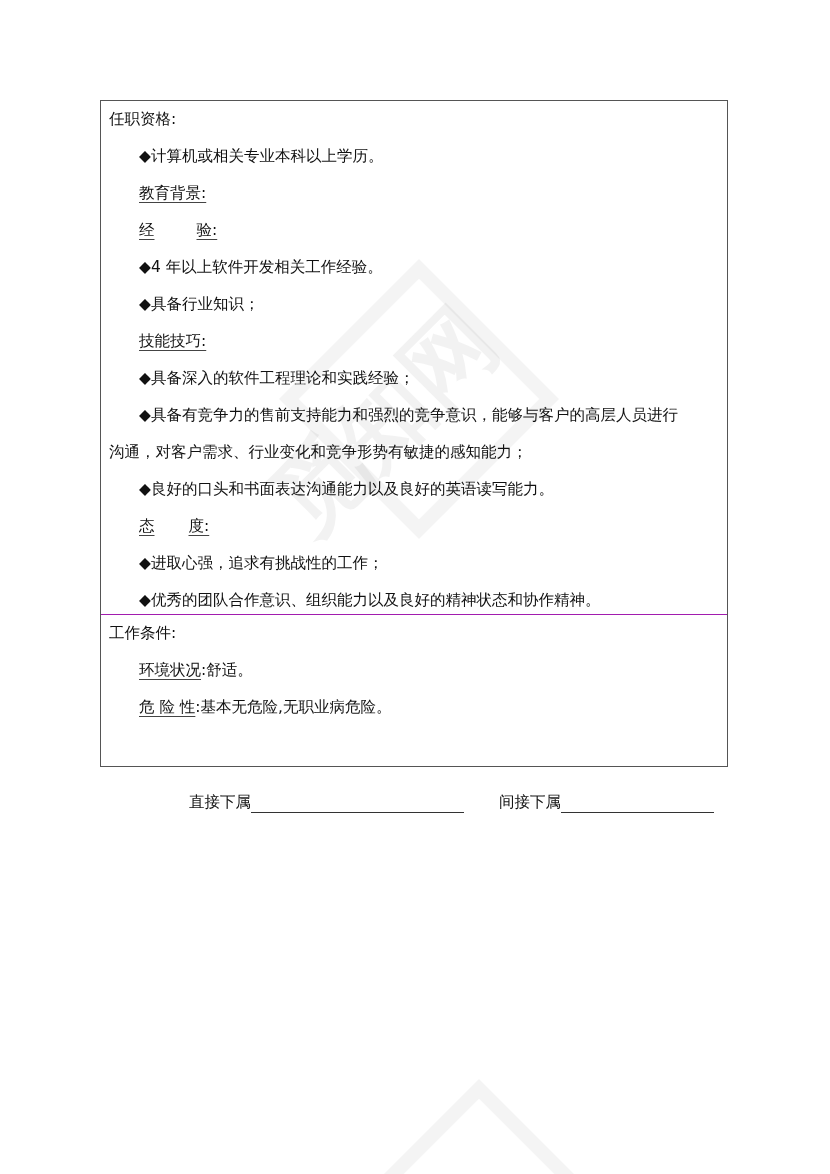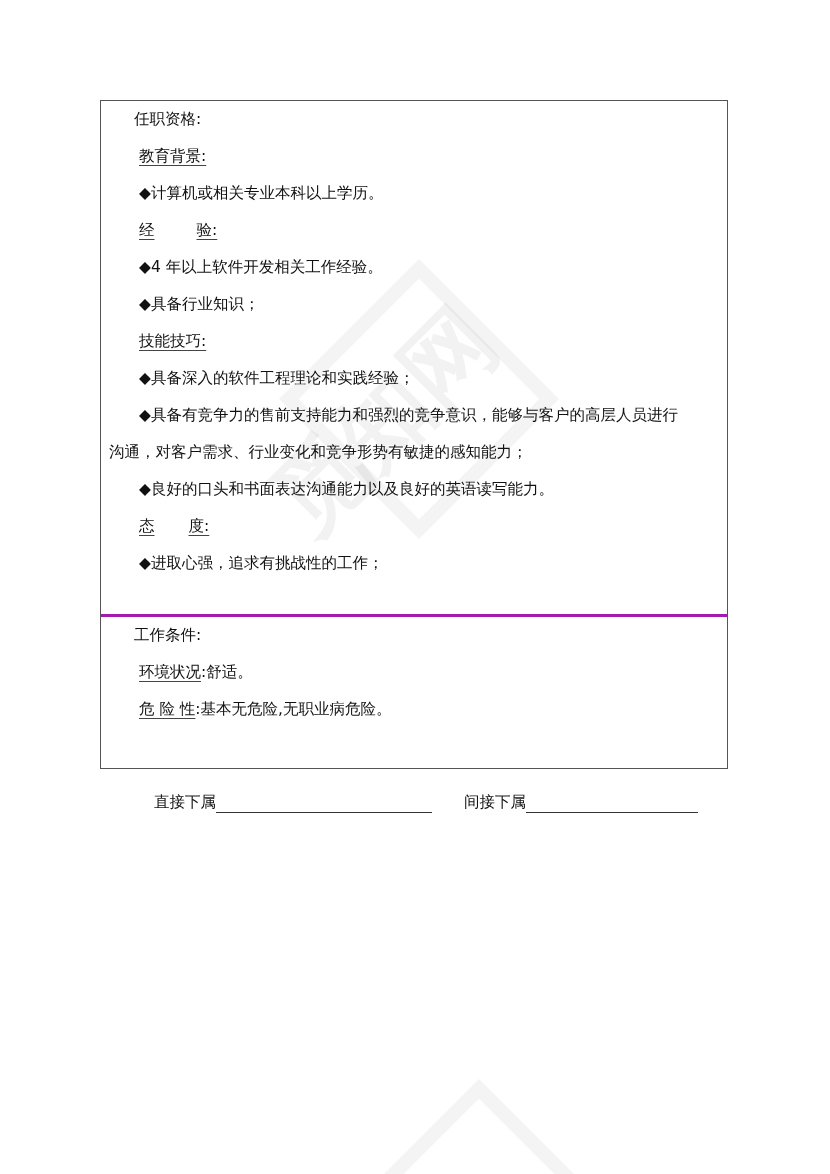--- a/index.html
+++ b/index.html
@@ -40,32 +40,32 @@
       top: 100px;
       width: 626px;
       border: 1px solid #555555;
       box-sizing: content-box;
     }
     .section {
       position: relative;
       padding: 0 8px;
     }
     .section + .section {
-      border-top: 3px solid #a21caf;
+      border-top: 1px solid #a21caf;
     }
     .sec-quals { height: 513px; }
     .sec-conditions { height: 151px; }
 
     .line {
       font-size: 15.5px;
       line-height: 37px;
       height: 37px;
       white-space: nowrap;
     }
-    .sec-title { padding-left: 0; margin-left: 25px; }
+    .sec-title { padding-left: 0; }
     .indent { padding-left: 30px; }
     .label-u {
       text-decoration: underline;
       text-decoration-color: #444;
       text-underline-offset: 4px;
     }
     .gap-wide { display: inline-block; width: 42px; }
     .gap-mid { display: inline-block; width: 34px; }
 
     .footer-fields {
@@ -80,64 +80,65 @@
       align-items: flex-start;
     }
     .field {
       display: flex;
       align-items: flex-end;
       font-size: 15.5px;
       height: 30px;
     }
     .field-left { width: 310px; }
     .field-right { width: 250px; text-align: right; }
-    .field-label { white-space: nowrap; line-height: 22px; }
+    .field-label { white-space: nowrap; line-height: 22px; margin-left: 35px; }
     .field-line {
       display: inline-block;
       border-bottom: 1px solid #333;
       height: 22px;
     }
     .field-left .field-line { width: 216px; }
     .field-right .field-line { width: 172px; }
   </style>
 </head>
 <body>
 
 <div class="watermark wm1"></div>
 <div class="wm-text wmt1">觅知网</div>
 <div class="watermark wm2"></div>
 
 <div class="form-box">
 
   <div class="section sec-quals">
     <div class="line sec-title">任职资格:</div>
 
+    <div class="line indent">◆计算机或相关专业本科以上学历。</div>
     <div class="line indent">
       <span class="label-u">教育背景:</span>
     </div>
-    <div class="line indent">◆计算机或相关专业本科以上学历。</div>
 
     <div class="line indent">
       <span class="label-u"><span>经</span><span class="gap-wide"></span><span>验:</span></span>
     </div>
     <div class="line indent">◆4 年以上软件开发相关工作经验。</div>
 
     <div class="line indent">◆具备行业知识；</div>
     <div class="line indent">
       <span class="label-u">技能技巧:</span>
     </div>
     <div class="line indent">◆具备深入的软件工程理论和实践经验；</div>
     <div class="line indent">◆具备有竞争力的售前支持能力和强烈的竞争意识，能够与客户的高层人员进行</div>
     <div class="line">沟通，对客户需求、行业变化和竞争形势有敏捷的感知能力；</div>
     <div class="line indent">◆良好的口头和书面表达沟通能力以及良好的英语读写能力。</div>
 
     <div class="line indent">
       <span class="label-u"><span>态</span><span class="gap-mid"></span><span>度:</span></span>
     </div>
     <div class="line indent">◆进取心强，追求有挑战性的工作；</div>
+    <div class="line indent">◆优秀的团队合作意识、组织能力以及良好的精神状态和协作精神。</div>
   </div>
 
   <div class="section sec-conditions">
     <div class="line sec-title">工作条件:</div>
 
     <div class="line indent">
       <span class="label-u">环境状况</span><span>:舒适。</span>
     </div>
     <div class="line indent">
       <span class="label-u" style="white-space:pre;">危 险 性</span><span>:基本无危险,无职业病危险。</span>

